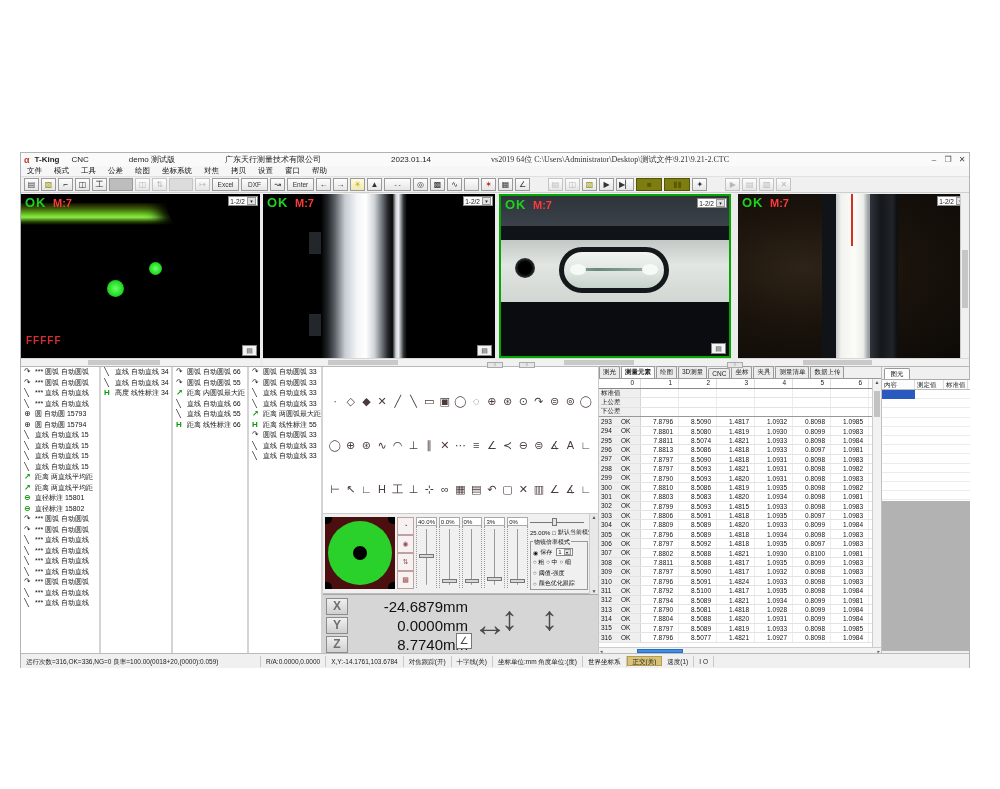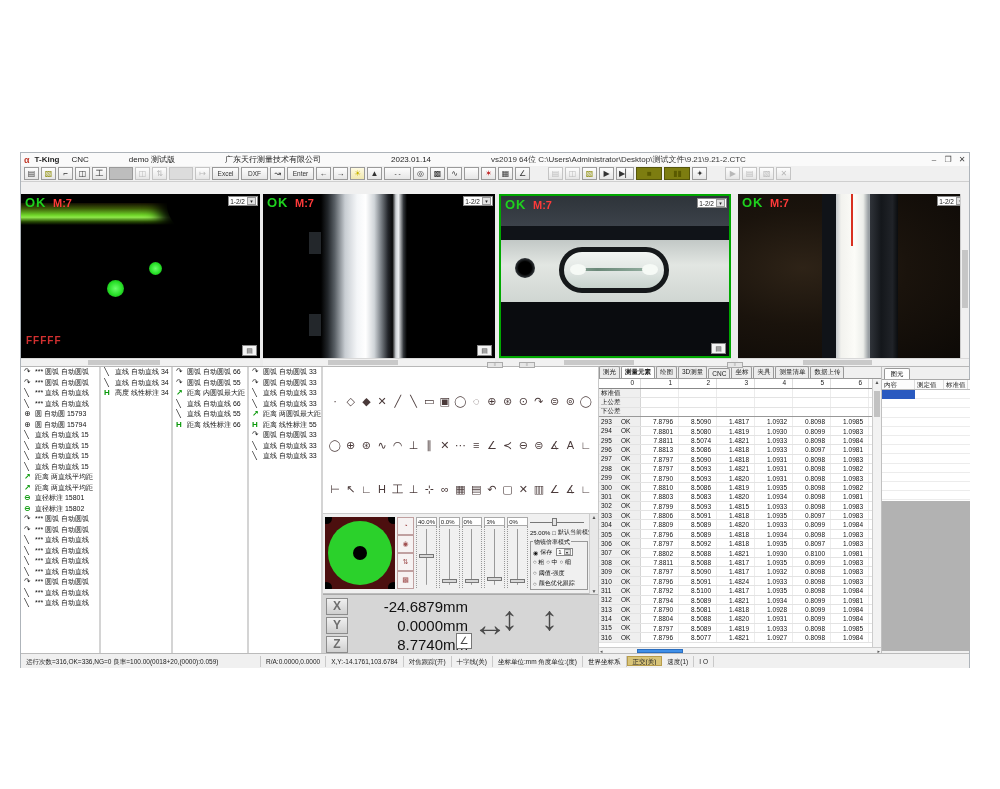--- a/index.html
+++ b/index.html
@@ -6,21 +6,21 @@
   body{width:1000px;height:789px;background:#fff;font-family:"Liberation Sans","DejaVu Sans",sans-serif;position:relative;overflow:hidden;}
   .window{position:absolute;left:20px;top:152px;width:950px;height:516px;background:#f0f0f0;border:1px solid #aeb4ba;}
   
   .titlebar{height:13px;background:#fafafa;display:flex;align-items:center;font-size:8px;color:#222;white-space:nowrap;overflow:hidden;}
   .logo{color:#c03a2b;font-weight:bold;font-size:9px;margin-left:3px;}
   .t-app{margin-left:5px;font-weight:bold;}
   .t-cnc{margin-left:12px;}
   .t-demo{margin-left:40px;}
   .t-co{margin-left:50px;}
   .t-date{margin-left:70px;}
-  .t-path{margin-left:60px;color:#333;}
+  .t-path{margin-left:60px;color:#333;font-family:Liberation Serif, serif;}
   .wctrls{margin-left:auto;display:flex;}
   .wc{width:14px;text-align:center;font-size:8px;color:#444;cursor:default;}
   
   .menubar{height:11px;background:#f6f6f6;border-bottom:1px solid #e0e0e0;display:flex;align-items:center;font-size:7.5px;color:#111;}
   .menu-item{padding:0 6px;}
   
   .toolbar{height:16px;background:#f0f0f0;border-bottom:1px solid #cfcfcf;display:flex;align-items:center;padding-left:3px;gap:2px;}
   .tbtn{height:13px;min-width:15px;font-size:8px;line-height:10px;border:1px solid #9a9a9a;background:linear-gradient(#fdfdfd,#e6e6e6);color:#333;padding:0 2px;font-family:inherit;}
   .tbtn[data-kind="txt"]{min-width:27px;font-size:6.5px;}
   .tbtn[data-kind="dis"]{color:#b8b8b8;border-color:#c4c4c4;}
@@ -170,20 +170,34 @@
     <span class="t-co">广东天行测量技术有限公司</span>
     <span class="t-date">2023.01.14</span>
     <span class="t-path">vs2019 64位  C:\Users\Administrator\Desktop\测试文件\9.21\9.21-2.CTC</span>
     <span class="wctrls">
       <span class="wc">–</span>
       <span class="wc">❐</span>
       <span class="wc">✕</span>
     </span>
   </div>
 
+  <div class="menubar">
+
+  <span class="menu-item">文件</span>
+      <span class="menu-item">模式</span>
+      <span class="menu-item">工具</span>
+      <span class="menu-item">公差</span>
+      <span class="menu-item">绘图</span>
+      <span class="menu-item">坐标系统</span>
+      <span class="menu-item">对焦</span>
+      <span class="menu-item">拷贝</span>
+      <span class="menu-item">设置</span>
+      <span class="menu-item">窗口</span>
+      <span class="menu-item">帮助</span>
+    </div>
 
   <div class="toolbar">
 
   <button class="tbtn" data-kind="n">▤</button>
       <button class="tbtn" data-kind="folder">▧</button>
       <button class="tbtn" data-kind="n">⌐</button>
       <button class="tbtn" data-kind="n">◫</button>
       <button class="tbtn" data-kind="n">工</button>
       <button class="tbtn" data-kind="swatch"></button>
       <button class="tbtn" data-kind="dis">◫</button>

